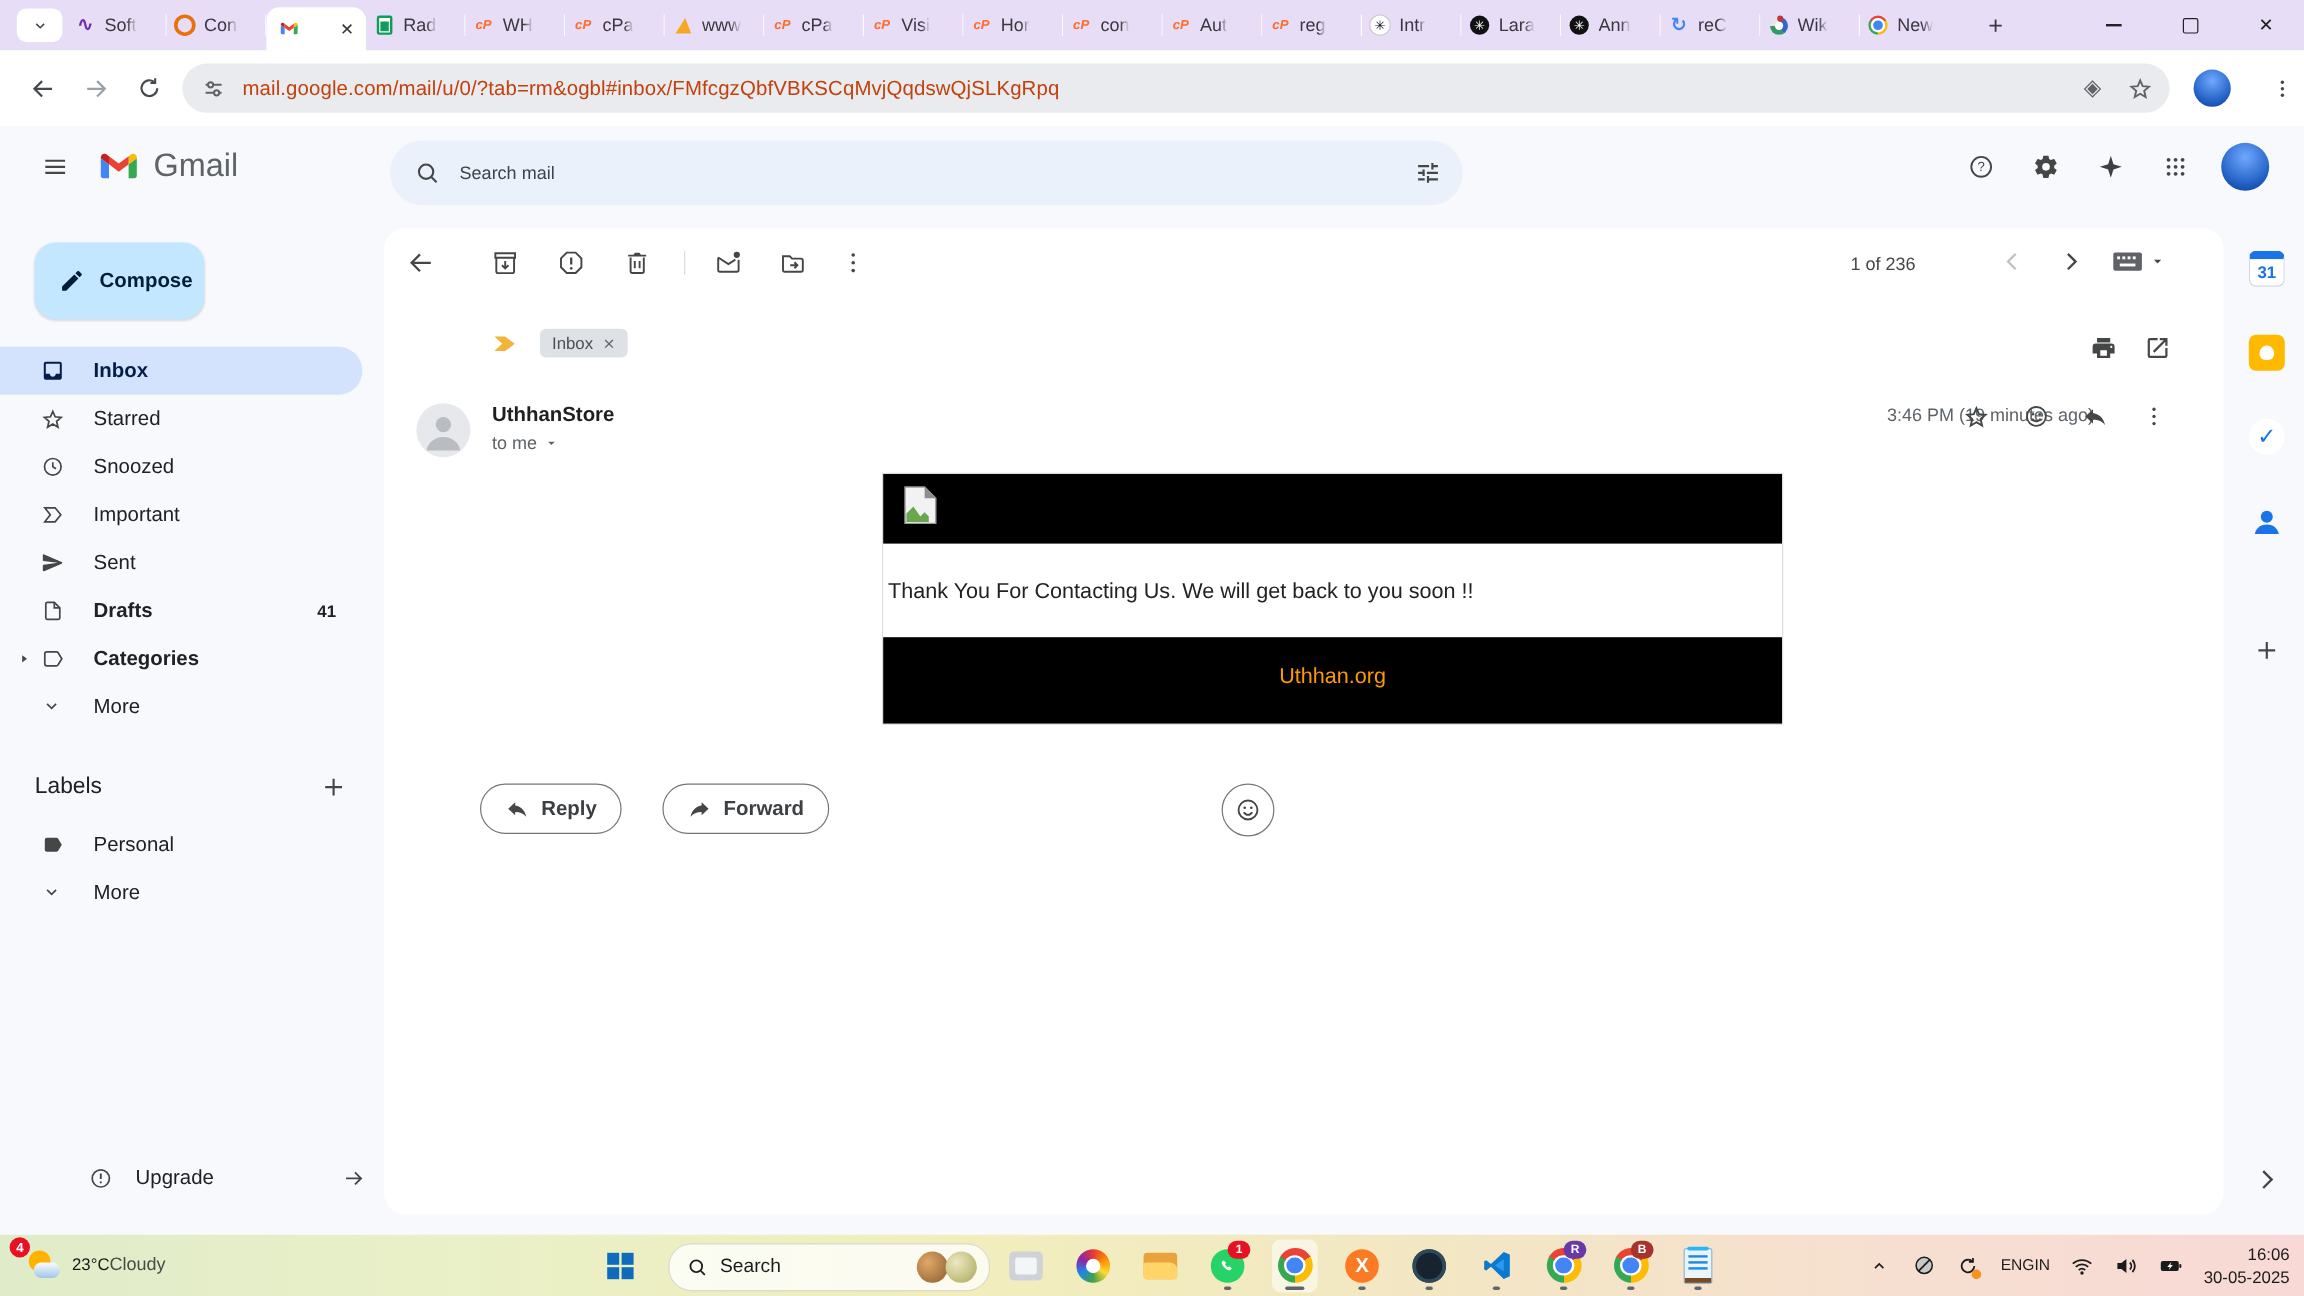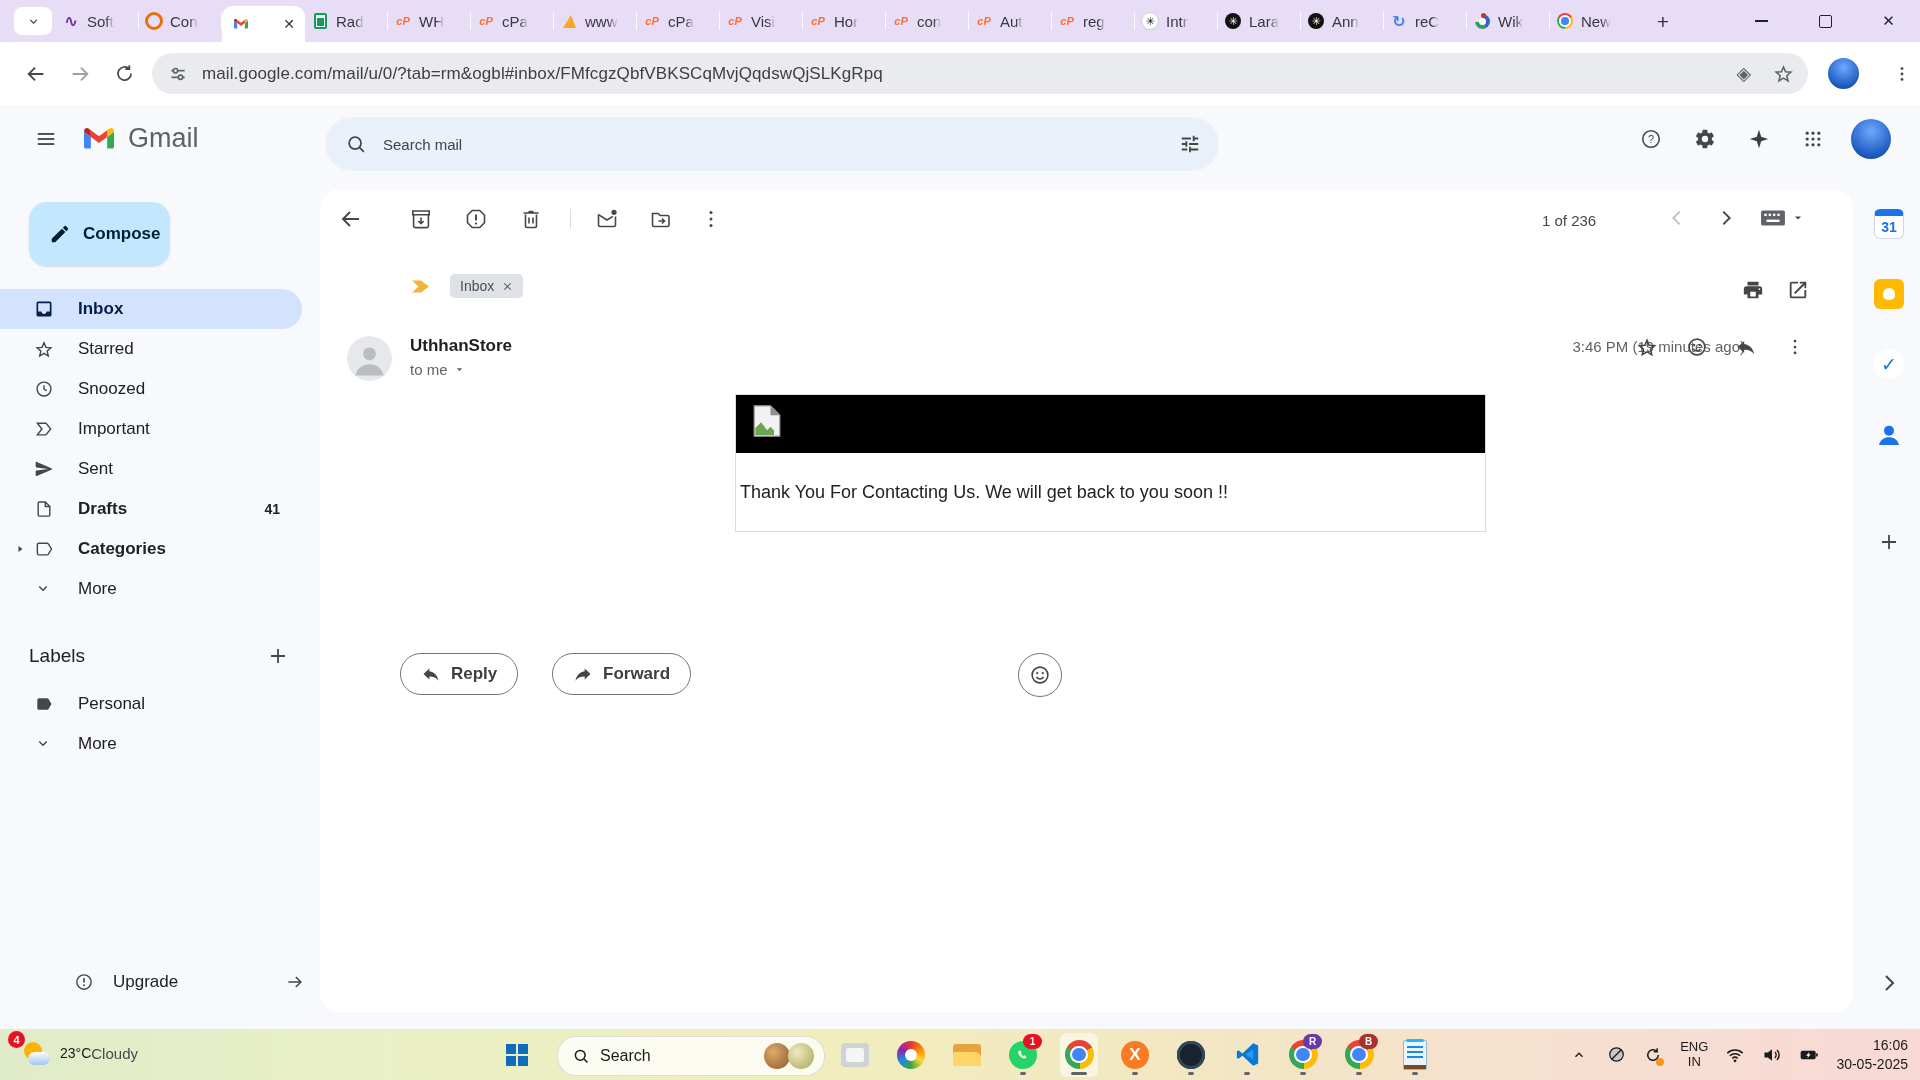--- a/index.html
+++ b/index.html
@@ -21,21 +21,21 @@
   #new-tab-btn{left:1648px;top:8px;width:30px;height:28px;justify-content:center;font-size:21px;color:#3a3740;}
   #win-controls{right:0;top:0;height:42px;width:190px;justify-content:space-around;color:#202124;}
   .win-min{width:13px;height:1.6px;background:#202124;}
   .win-max{width:11px;height:11px;border:1.6px solid #202124;border-radius:2px;}
   .win-close{font-size:15px;}
 
   #nav-bar{left:0;top:42px;width:1920px;height:63px;background:#fff;}
   .nav-ic{color:#45484d;position:absolute;top:42px;height:63px;width:40px;display:flex;align-items:center;justify-content:center;}
   #omnibox{left:152px;top:53px;width:1656px;height:41px;background:#e9ebef;border-radius:21px;display:flex;align-items:center;}
   #site-info{margin-left:16px;}
-  #url-text{margin-left:14px;font-size:17px;color:#404040;letter-spacing:.1px;}
+  #url-text{margin-left:14px;font-size:17px;color:#c2410c;letter-spacing:.1px;}
   #omni-right{position:absolute;right:14px;display:flex;gap:22px;align-items:center;color:#5f6368;}
   #browser-avatar{left:1828px;top:58px;width:31px;height:31px;border-radius:50%;background:radial-gradient(circle at 50% 30%,#6fa8ff,#1c5bbf 70%,#123d85);}
   #browser-menu{left:1882px;top:42px;}
 
   
   #gmail{left:0;top:105px;width:1852px;height:924px;background:#f7f9fc;}
   .gic{color:#444746;}
   #hamburger{left:26px;top:0px;width:40px;height:67px;display:flex;align-items:center;justify-content:center;}
   #gmail-logo{left:80px;top:0;height:67px;display:flex;align-items:center;gap:10px;}
   #gmail-word{font-size:27px;color:#5f6368;}
@@ -127,21 +127,21 @@
   #food1{right:34px;background:radial-gradient(circle at 35% 35%,#e0a96a,#8a5a2b);}
   #food2{right:10px;background:radial-gradient(circle at 35% 35%,#eee8c2,#a7a757);}
   #tb-apps{left:836px;top:0;height:51px;display:flex;align-items:center;gap:18px;}
   .tbapp{position:relative;width:38px;height:44px;display:flex;align-items:center;justify-content:center;}
   .tbapp.active{background:rgba(255,255,255,.55);border-radius:7px;}
   .tbapp .run-dot{position:absolute;bottom:2px;left:50%;transform:translateX(-50%);width:6px;height:3px;border-radius:2px;background:#61666b;}
   .tbapp.active .run-dot{width:16px;background:#5f6368;}
   .app-badge{position:absolute;top:1px;right:0px;min-width:15px;height:15px;border-radius:8px;color:#fff;font-size:10px;display:flex;align-items:center;justify-content:center;padding:0 2px;font-weight:bold;}
   #tb-tray{right:0;top:0;height:51px;display:flex;align-items:center;gap:17px;padding-right:12px;color:#1b1b1b;}
   .tray-ic{width:20px;height:20px;display:flex;align-items:center;justify-content:center;position:relative;}
-  #lang{display:flex;flex-direction:column;align-items:center;line-height:1.15;font-size:13px;}
+  #lang{display:flex;align-items:center;line-height:1.15;font-size:13px;}
   #clock{display:flex;flex-direction:column;align-items:flex-end;line-height:1.3;font-size:14px;}
   #sync-dot{position:absolute;right:-1px;bottom:-1px;width:8px;height:8px;border-radius:50%;background:#f7941d;}
 
   
   .chromelogo{position:relative;border-radius:50%;background:conic-gradient(from -60deg,#ea4335 0 120deg,#fbbc05 0 240deg,#34a853 0 360deg);display:inline-block;}
   .chromelogo i{position:absolute;inset:26%;background:#4285f4;border-radius:50%;box-shadow:0 0 0 2px #fff;}
 </style>
 </head>
 <body>
 
@@ -633,20 +633,23 @@
         <div id="mb-top">
           <svg style="position:absolute;left:17px;top:9px" width="28" height="34" viewBox="0 0 24 28">
             <path fill="#f2f2f2" stroke="#9b9b9b" stroke-width="1" d="M1 1h14l8 8v18H1z"></path>
             <path fill="#8a8f94" d="M15 1l8 8h-8z"></path>
             <path fill="#69a74e" d="M2 26v-6l5-5 5 7 3-3 3 3v4z"></path>
           </svg>
         </div>
         <div id="mb-mid">
           <span>Thank You For Contacting Us. We will get back to you soon !!</span>
         </div>
+        <div id="mb-bot">
+          <a href="#">Uthhan.org</a>
+        </div>
       </div>
 
       <div class="mail-btn" style="left:80px">
         <svg width="20" height="20" viewBox="0 0 24 24">
             <path fill="#444746" d="M10 8.8V5.5L3 12l7 6.5v-3.4c5 0 8.5 1.5 11 4.9-1-5-4-10-11-11.2z"></path>
           </svg>
         <span>Reply</span>
       </div>
       <div class="mail-btn" style="left:232px">
         <svg width="20" height="20" viewBox="0 0 24 24">

